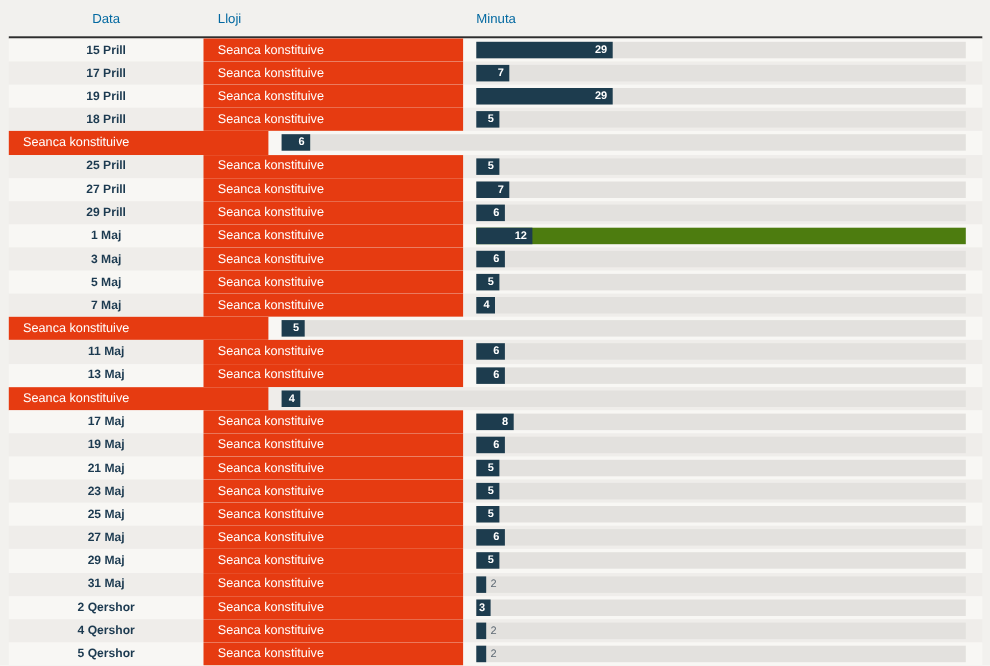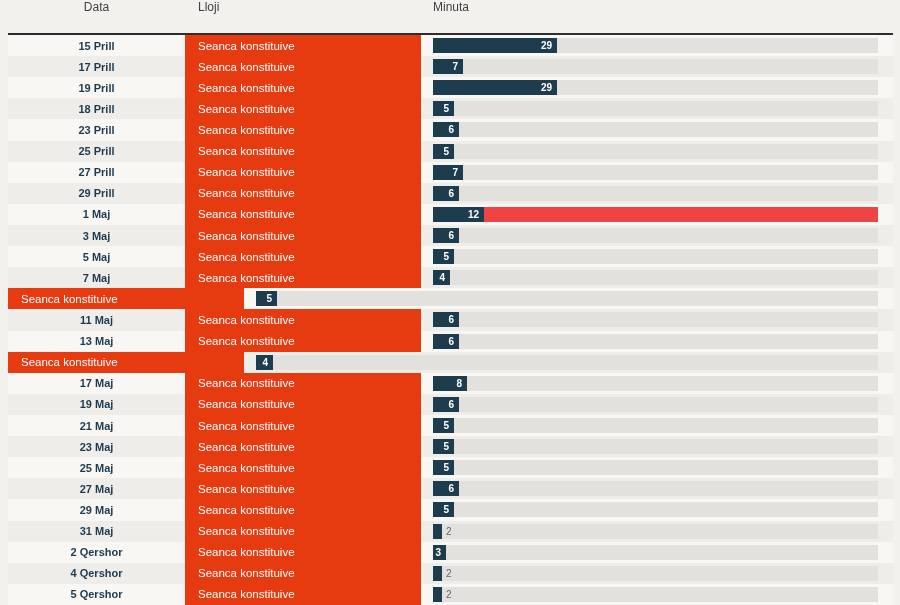--- a/index.html
+++ b/index.html
@@ -7,23 +7,23 @@
     width:900px;height:605px;
     background:#f2f1ee;
     font-family:"Liberation Sans", sans-serif;
     position:relative;overflow:hidden;
     box-sizing:border-box;
   }
   
   .table-header{
     height:33px;
     margin:0 7px 0 8px;
-    display:flex;align-items:flex-start;
+    display:flex;align-items:center;
     border-bottom:2px solid #2e2e2e;
-    color:#404040;font-size:12px;
+    color:#0369a1;font-size:12px;
   }
   .h-date{width:177px;text-align:center;}
   .h-type{width:236px;box-sizing:border-box;padding-left:13px;}
   .h-bar{flex:1;box-sizing:border-box;padding-left:12px;}
   
   .rows{
     height:570px;
     margin:0 7px 0 8px;
     display:flex;flex-direction:column;
   }
@@ -114,21 +114,20 @@
       <div class="cell-type" style="background: rgb(230, 59, 17);">Seanca konstituive</div>
       <div class="cell-bar">
         <div class="track" style="background: rgb(227, 225, 222);">
           <div class="bar" style="width: 21px; background: rgb(29, 60, 78);"></div>
           <div class="bar-label inside" style="left: 0px; width: 16px;">5</div>
         </div>
       </div>
     </div>
 
     <div class="row">
-      <div class="cell-date">23 Prill</div>
       <div class="cell-type" style="background: rgb(230, 59, 17);">Seanca konstituive</div>
       <div class="cell-bar">
         <div class="track" style="background: rgb(227, 225, 222);">
           <div class="bar" style="width: 26px; background: rgb(29, 60, 78);"></div>
           <div class="bar-label inside" style="left: 0px; width: 21px;">6</div>
         </div>
       </div>
     </div>
 
     <div class="row">
@@ -161,21 +160,21 @@
           <div class="bar" style="width: 26px; background: rgb(29, 60, 78);"></div>
           <div class="bar-label inside" style="left: 0px; width: 21px;">6</div>
         </div>
       </div>
     </div>
 
     <div class="row">
       <div class="cell-date">1 Maj</div>
       <div class="cell-type" style="background: rgb(230, 59, 17);">Seanca konstituive</div>
       <div class="cell-bar">
-        <div class="track" style="background: #ef4444;">
+        <div class="track" style="background: #4d7c0f;">
           <div class="bar" style="width: 51px; background: rgb(29, 60, 78);"></div>
           <div class="bar-label inside" style="left: 0px; width: 46px;">12</div>
         </div>
       </div>
     </div>
 
     <div class="row">
       <div class="cell-date">3 Maj</div>
       <div class="cell-type" style="background: rgb(230, 59, 17);">Seanca konstituive</div>
       <div class="cell-bar">

